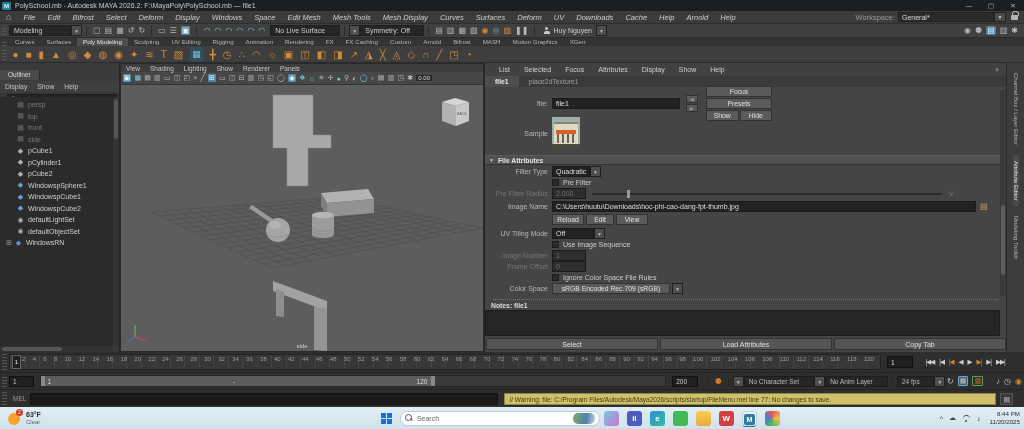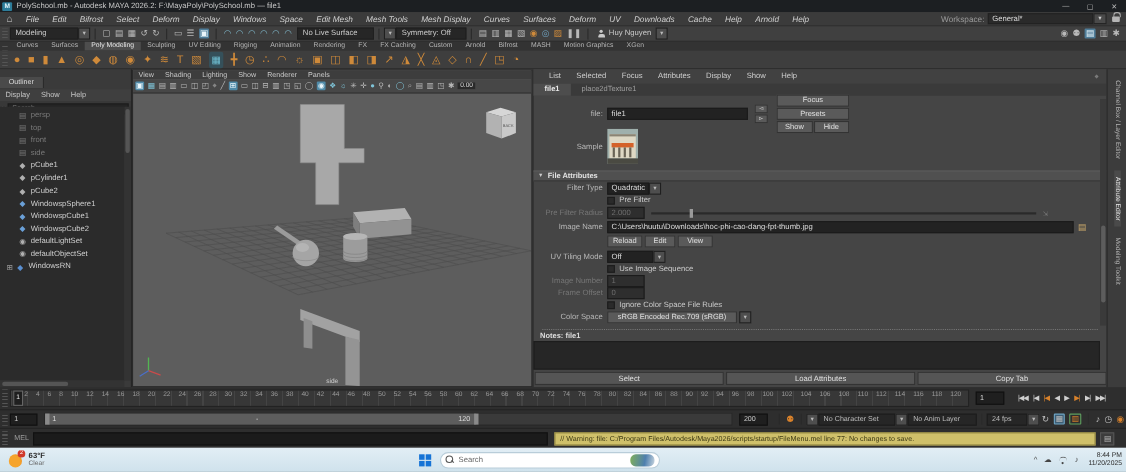--- a/index.html
+++ b/index.html
@@ -811,20 +811,30 @@
         <i></i>
         <i></i>
         <i></i>
         <i></i>
       </span>
     <div id="searchpill">
       <span class="mag"></span>
       <span id="searchtxt">Search</span>
       <span id="searchimg"></span>
     </div>
+    <span id="appicons" style="display:flex;align-items:center;">
+        <span class="tbico" style="background: linear-gradient(135deg, rgb(124, 195, 232), rgb(200, 119, 200));"></span>
+        <span class="tbico" style="background: rgb(75, 91, 190);">ii</span>
+        <span class="tbico" style="background: linear-gradient(135deg, rgb(42, 143, 212), rgb(53, 192, 160));">e</span>
+        <span class="tbico" style="background: rgb(63, 186, 84);"></span>
+        <span class="tbico" style="background: linear-gradient(rgb(245, 207, 90), rgb(232, 169, 58));"></span>
+        <span class="tbico" style="background: rgb(210, 63, 63);">W</span>
+        <span class="tbico active"><span style="display: inline-block; width: 11px; height: 11px; border-radius: 2px; line-height: 11px; font-size: 7px; color: rgb(255, 255, 255); background: rgb(45, 125, 154);">M</span></span>
+        <span class="tbico" style="background: conic-gradient(rgb(232, 90, 90), rgb(240, 192, 74), rgb(88, 184, 88), rgb(74, 127, 208), rgb(232, 90, 90));"></span>
+      </span>
   </div>
   <div id="tb-right">
     <span class="tray">^</span>
     <span class="tray">☁</span>
     <span class="wifi"></span>
     <span class="tray">♪</span>
     <div id="clock">
       <div>8:44 PM</div>
       <div>11/20/2025</div>
     </div>

